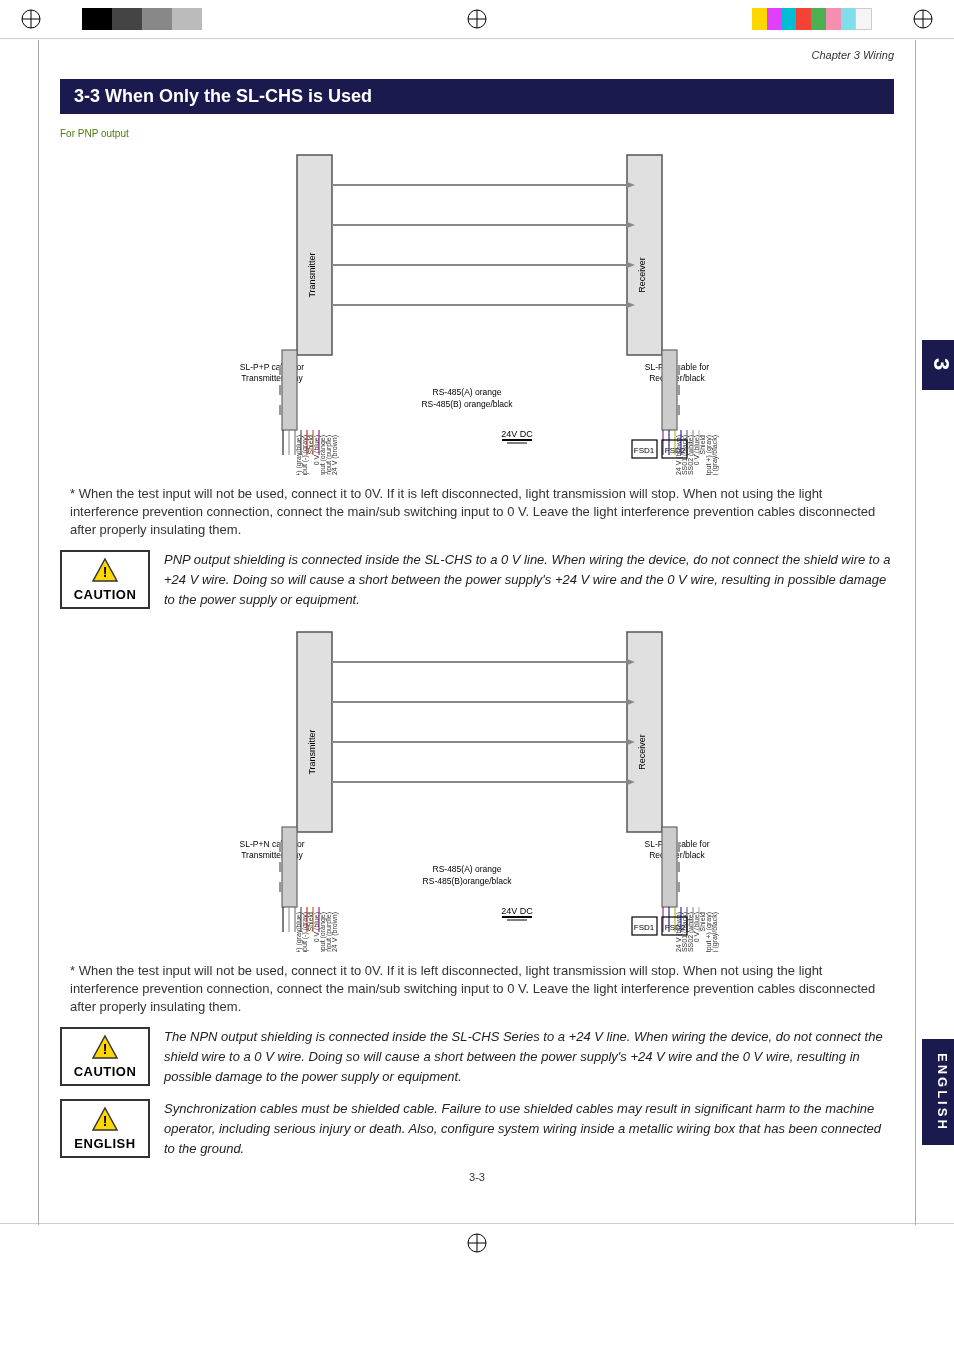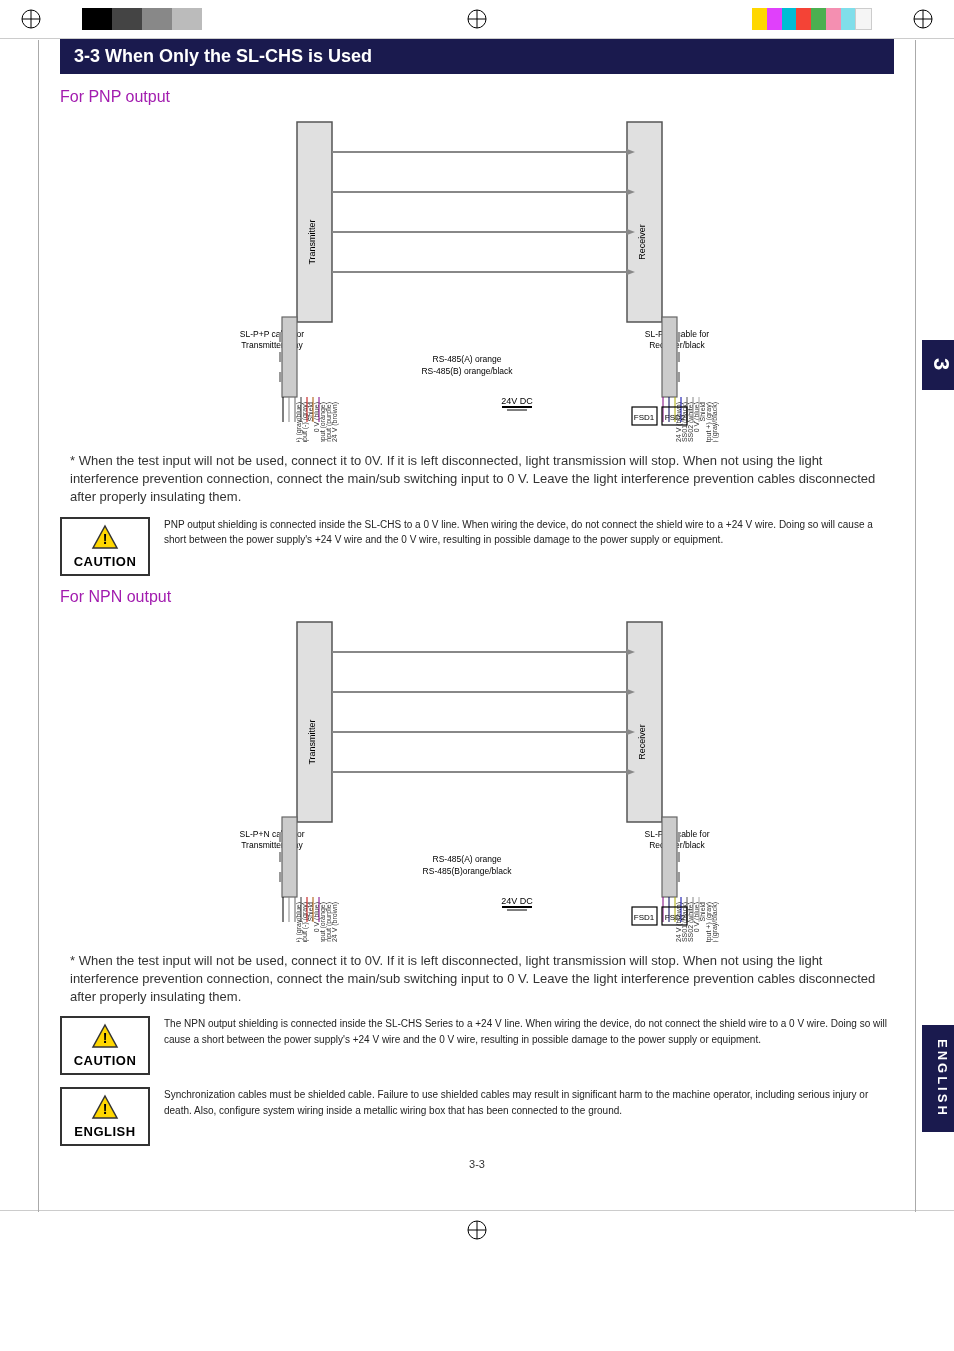--- a/index.html
+++ b/index.html
@@ -68,22 +68,22 @@
       color: #fff;
       font-size: 18px;
       font-weight: bold;
       padding: 7px 14px;
       margin-bottom: 14px;
       display: block;
     }
 
     
     .sub-label {
-      font-size: 16px;
-      color: #a21caf;
+      font-size: 10px;
+      color: #4d7c0f;
       margin-bottom: 6px;
     }
 
     
     .diagram-area {
       width: 100%;
       margin-bottom: 6px;
       position: relative;
     }
 
@@ -133,24 +133,25 @@
       height: 28px;
     }
     .alert-label {
       font-size: 13px;
       font-weight: bold;
       color: #000;
       letter-spacing: 0.5px;
     }
 
     .alert-text {
-      font-size: 10px;
+      font-size: 13px;
       line-height: 1.55;
       color: #222;
       flex: 1;
+      font-style: italic;
     }
 
     
     .side-tab {
       position: absolute;
       right: 0;
       top: 340px;
       width: 32px;
       background: #1a1a4e;
       color: #fff;
@@ -276,20 +277,21 @@
       <line x1="2" y1="11" x2="20" y2="11" stroke="#000" stroke-width="1"></line>
     </svg>
   </div>
 
   <div class="side-tab">3</div>
 
   <div class="english-tab">ENGLISH</div>
 
   <div class="page-content">
 
+    <div class="chapter-header">Chapter 3   Wiring</div>
 
     <div class="section-title-box">3-3 When Only the SL-CHS is Used</div>
 
     <div class="sub-label">For PNP output</div>
 
     <div class="diagram-area">
       <svg viewBox="0 0 780 330" class="diagram-svg" style="max-height:330px;">
 
         <rect x="210" y="10" width="35" height="200" fill="#e0e0e0" stroke="#555" stroke-width="1.5"></rect>
         <text x="228" y="130" font-size="9" transform="rotate(-90,228,130)" text-anchor="middle" fill="#000">Transmitter</text>
@@ -387,21 +389,20 @@
           <svg viewBox="0 0 28 28" width="28" height="28">
             <polygon points="14,2 26,24 2,24" fill="#FFD700" stroke="#333" stroke-width="1.5"></polygon>
             <text x="14" y="20" font-size="14" text-anchor="middle" font-weight="bold" fill="#000">!</text>
           </svg>
         </div>
         <span class="alert-label">CAUTION</span>
       </div>
       <div class="alert-text">PNP output shielding is connected inside the SL-CHS to a 0 V line. When wiring the device, do not connect the shield wire to a +24 V wire. Doing so will cause a short between the power supply's +24 V wire and the 0 V wire, resulting in possible damage to the power supply or equipment.</div>
     </div>
 
-    <div class="sub-label">For NPN output</div>
 
     <div class="diagram-area">
       <svg viewBox="0 0 780 330" class="diagram-svg" style="max-height:330px;">
 
         <rect x="210" y="10" width="35" height="200" fill="#e0e0e0" stroke="#555" stroke-width="1.5"></rect>
         <text x="228" y="130" font-size="9" transform="rotate(-90,228,130)" text-anchor="middle" fill="#000">Transmitter</text>
 
         <rect x="540" y="10" width="35" height="200" fill="#e0e0e0" stroke="#555" stroke-width="1.5"></rect>
         <text x="558" y="130" font-size="9" transform="rotate(-90,558,130)" text-anchor="middle" fill="#000">Receiver</text>
 

